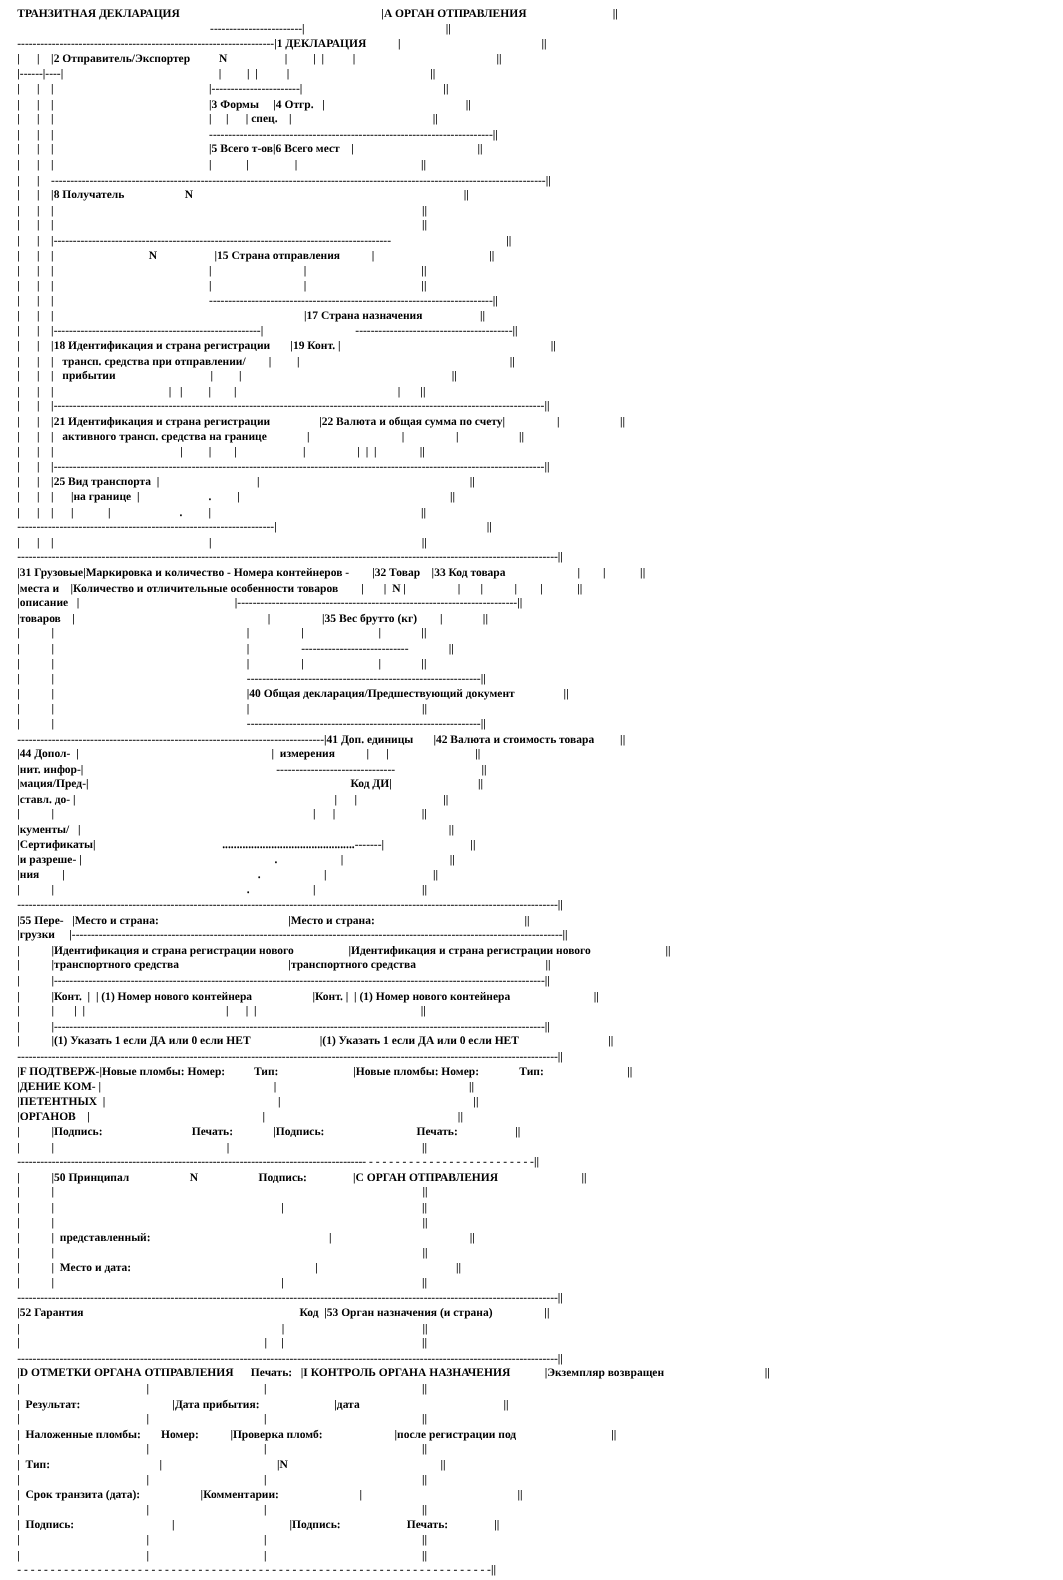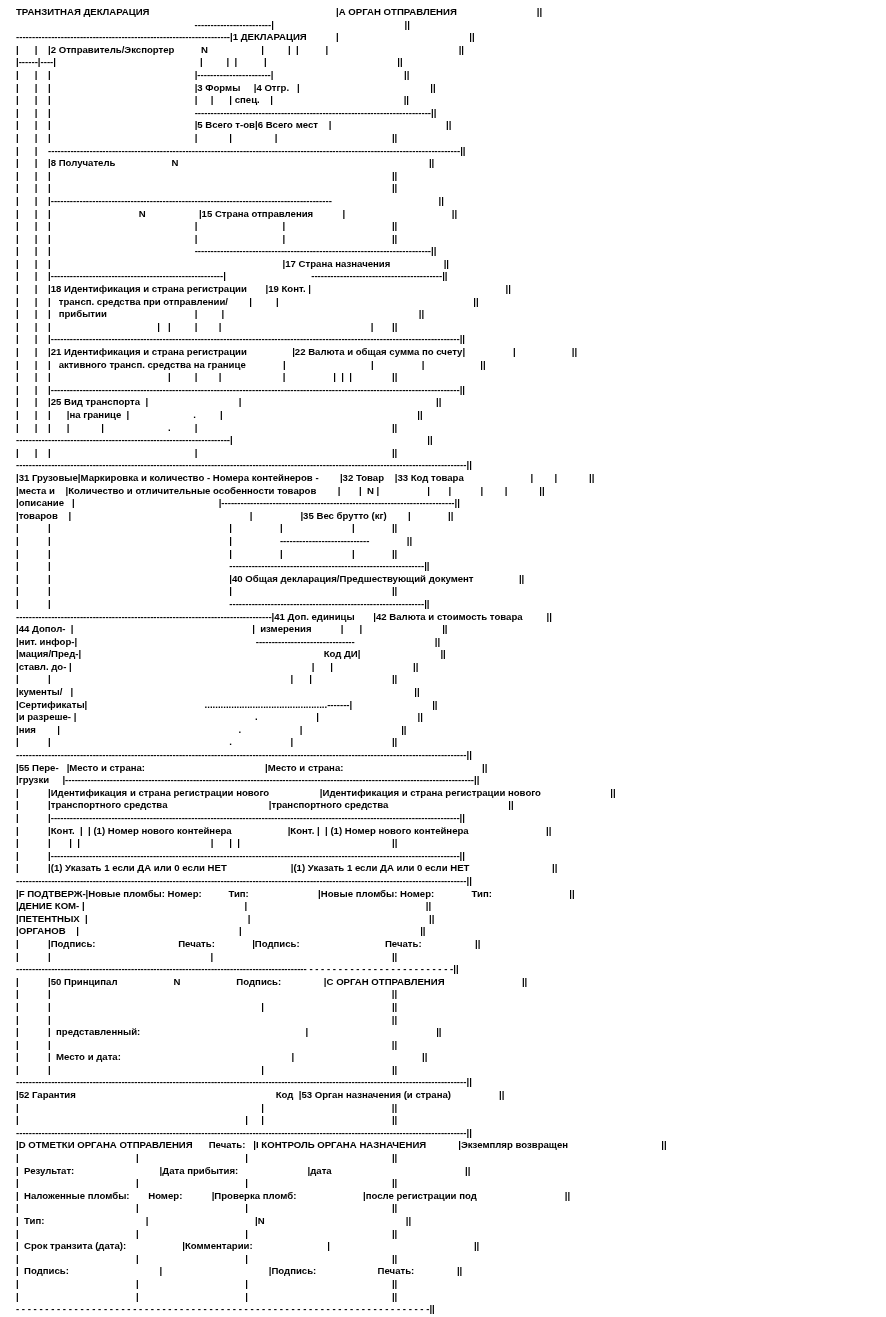--- a/index.html
+++ b/index.html
@@ -1,17 +1,17 @@
 <!DOCTYPE html>
 <html><head>
 <meta charset="utf-8">
 <style>
   html,body{margin:0;padding:0;background:#ffffff;}
   .page{width:886px;height:1317px;background:#ffffff;overflow:hidden;position:relative;}
-  .doc{margin:0;padding:6px 0 0 0;font-family:Liberation Sans, sans-serif;
+  .doc{margin:0;padding:6px 0 0 0;font-family:Liberation Serif, serif;
        font-weight:bold;font-size:9.6px;color:#000000;}
   .r{height:12.6px;line-height:12.6px;white-space:pre;}
 </style>
 </head>
 <body>
 
 <div class="page">
   <pre class="doc"><div class="r">      ТРАНЗИТНАЯ ДЕКЛАРАЦИЯ                                                                      |А ОРГАН ОТПРАВЛЕНИЯ                              ||</div><div class="r">                                                                         ------------------------|                                                 ||</div><div class="r">      -------------------------------------------------------------------|1 ДЕКЛАРАЦИЯ           |                                                 ||</div><div class="r">      |      |    |2 Отправитель/Экспортер          N                    |         |  |          |                                                 ||</div><div class="r">      |------|----|                                                      |         |  |          |                                                 ||</div><div class="r">      |      |    |                                                      |-----------------------|                                                 ||</div><div class="r">      |      |    |                                                      |3 Формы     |4 Отгр.   |                                                 ||</div><div class="r">      |      |    |                                                      |     |      | спец.    |                                                 ||</div><div class="r">      |      |    |                                                      --------------------------------------------------------------------------||</div><div class="r">      |      |    |                                                      |5 Всего т-ов|6 Всего мест    |                                           ||</div><div class="r">      |      |    |                                                      |            |                |                                           ||</div><div class="r">      |      |    ---------------------------------------------------------------------------------------------------------------------------------||</div><div class="r">      |      |    |8 Получатель                     N                                                                                              ||</div><div class="r">      |      |    |                                                                                                                                ||</div><div class="r">      |      |    |                                                                                                                                ||</div><div class="r">      |      |    |----------------------------------------------------------------------------------------                                        ||</div><div class="r">      |      |    |                                 N                    |15 Страна отправления           |                                        ||</div><div class="r">      |      |    |                                                      |                                |                                        ||</div><div class="r">      |      |    |                                                      |                                |                                        ||</div><div class="r">      |      |    |                                                      --------------------------------------------------------------------------||</div><div class="r">      |      |    |                                                                                       |17 Страна назначения                    ||</div><div class="r">      |      |    |------------------------------------------------------|                                -----------------------------------------||</div><div class="r">      |      |    |18 Идентификация и страна регистрации       |19 Конт. |                                                                         ||</div><div class="r">      |      |    |   трансп. средства при отправлении/        |         |                                                                         ||</div><div class="r">      |      |    |   прибытии                                 |         |                                                                         ||</div><div class="r">      |      |    |                                        |   |         |        |                                                        |       ||</div><div class="r">      |      |    |--------------------------------------------------------------------------------------------------------------------------------||</div><div class="r">      |      |    |21 Идентификация и страна регистрации                 |22 Валюта и общая сумма по счету|                  |                     ||</div><div class="r">      |      |    |   активного трансп. средства на границе              |                                |                  |                     ||</div><div class="r">      |      |    |                                            |         |        |                       |                  |  |  |               ||</div><div class="r">      |      |    |--------------------------------------------------------------------------------------------------------------------------------||</div><div class="r">      |      |    |25 Вид транспорта  |                                  |                                                                         ||</div><div class="r">      |      |    |      |на границе  |                        .         |                                                                         ||</div><div class="r">      |      |    |      |            |                        .         |                                                                         ||</div><div class="r">      -------------------------------------------------------------------|                                                                         ||</div><div class="r">      |      |    |                                                      |                                                                         ||</div><div class="r">      ---------------------------------------------------------------------------------------------------------------------------------------------||</div><div class="r">      |31 Грузовые|Маркировка и количество - Номера контейнеров -        |32 Товар    |33 Код товара                         |        |            ||</div><div class="r">      |места и    |Количество и отличительные особенности товаров        |       |  N |                  |       |           |        |            ||</div><div class="r">      |описание   |                                                      |-------------------------------------------------------------------------||</div><div class="r">      |товаров    |                                                                   |                  |35 Вес брутто (кг)        |              ||</div><div class="r">      |           |                                                                   |                  |                          |              ||</div><div class="r">      |           |                                                                   |                  ----------------------------              ||</div><div class="r">      |           |                                                                   |                  |                          |              ||</div><div class="r">      |           |                                                                   -------------------------------------------------------------||</div><div class="r">      |           |                                                                   |40 Общая декларация/Предшествующий документ                 ||</div><div class="r">      |           |                                                                   |                                                            ||</div><div class="r">      |           |                                                                   -------------------------------------------------------------||</div><div class="r">      --------------------------------------------------------------------------------|41 Доп. единицы       |42 Валюта и стоимость товара         ||</div><div class="r">      |44 Допол-  |                                                                   |  измерения           |      |                              ||</div><div class="r">      |нит. инфор-|                                                                   -------------------------------                              ||</div><div class="r">      |мация/Пред-|                                                                                           Код ДИ|                              ||</div><div class="r">      |ставл. до- |                                                                                          |      |                              ||</div><div class="r">      |           |                                                                                          |      |                              ||</div><div class="r">      |кументы/   |                                                                                                                                ||</div><div class="r">      |Сертификаты|                                            ..............................................-------|                              ||</div><div class="r">      |и разреше- |                                                                   .                      |                                     ||</div><div class="r">      |ния        |                                                                   .                      |                                     ||</div><div class="r">      |           |                                                                   .                      |                                     ||</div><div class="r">      ---------------------------------------------------------------------------------------------------------------------------------------------||</div><div class="r">      |55 Пере-   |Место и страна:                                             |Место и страна:                                                    ||</div><div class="r">      |грузки     |--------------------------------------------------------------------------------------------------------------------------------||</div><div class="r">      |           |Идентификация и страна регистрации нового                   |Идентификация и страна регистрации нового                          ||</div><div class="r">      |           |транспортного средства                                      |транспортного средства                                             ||</div><div class="r">      |           |--------------------------------------------------------------------------------------------------------------------------------||</div><div class="r">      |           |Конт.  |  | (1) Номер нового контейнера                     |Конт. |  | (1) Номер нового контейнера                             ||</div><div class="r">      |           |       |  |                                                 |      |  |                                                         ||</div><div class="r">      |           |--------------------------------------------------------------------------------------------------------------------------------||</div><div class="r">      |           |(1) Указать 1 если ДА или 0 если НЕТ                        |(1) Указать 1 если ДА или 0 если НЕТ                               ||</div><div class="r">      ---------------------------------------------------------------------------------------------------------------------------------------------||</div><div class="r">      |F ПОДТВЕРЖ-|Новые пломбы: Номер:          Тип:                          |Новые пломбы: Номер:              Тип:                             ||</div><div class="r">      |ДЕНИЕ КОМ- |                                                            |                                                                   ||</div><div class="r">      |ПЕТЕНТНЫХ  |                                                            |                                                                   ||</div><div class="r">      |ОРГАНОВ    |                                                            |                                                                   ||</div><div class="r">      |           |Подпись:                               Печать:              |Подпись:                                Печать:                    ||</div><div class="r">      |           |                                                            |                                                                   ||</div><div class="r">      ------------------------------------------------------------------------------------------- - - - - - - - - - - - - - - - - - - - - - - - - -||</div><div class="r">      |           |50 Принципал                     N                     Подпись:                |C ОРГАН ОТПРАВЛЕНИЯ                             ||</div><div class="r">      |           |                                                                                                                                ||</div><div class="r">      |           |                                                                               |                                                ||</div><div class="r">      |           |                                                                                                                                ||</div><div class="r">      |           |  представленный:                                                              |                                                ||</div><div class="r">      |           |                                                                                                                                ||</div><div class="r">      |           |  Место и дата:                                                                |                                                ||</div><div class="r">      |           |                                                                               |                                                ||</div><div class="r">      ---------------------------------------------------------------------------------------------------------------------------------------------||</div><div class="r">      |52 Гарантия                                                                           Код  |53 Орган назначения (и страна)                  ||</div><div class="r">      |                                                                                           |                                                ||</div><div class="r">      |                                                                                     |     |                                                ||</div><div class="r">      ---------------------------------------------------------------------------------------------------------------------------------------------||</div><div class="r">      |D ОТМЕТКИ ОРГАНА ОТПРАВЛЕНИЯ      Печать:   |I КОНТРОЛЬ ОРГАНА НАЗНАЧЕНИЯ            |Экземпляр возвращен                                   ||</div><div class="r">      |                                            |                                        |                                                      ||</div><div class="r">      |  Результат:                                |Дата прибытия:                          |дата                                                  ||</div><div class="r">      |                                            |                                        |                                                      ||</div><div class="r">      |  Наложенные пломбы:       Номер:           |Проверка пломб:                         |после регистрации под                                 ||</div><div class="r">      |                                            |                                        |                                                      ||</div><div class="r">      |  Тип:                                      |                                        |N                                                     ||</div><div class="r">      |                                            |                                        |                                                      ||</div><div class="r">      |  Срок транзита (дата):                     |Комментарии:                            |                                                      ||</div><div class="r">      |                                            |                                        |                                                      ||</div><div class="r">      |  Подпись:                                  |                                        |Подпись:                       Печать:                ||</div><div class="r">      |                                            |                                        |                                                      ||</div><div class="r">      |                                            |                                        |                                                      ||</div><div class="r">      - - - - - - - - - - - - - - - - - - - - - - - - - - - - - - - - - - - - - - - - - - - - - - - - - - - - - - - - - - - - - - - - - - - - - - -||</div></pre>
 </div>
 

